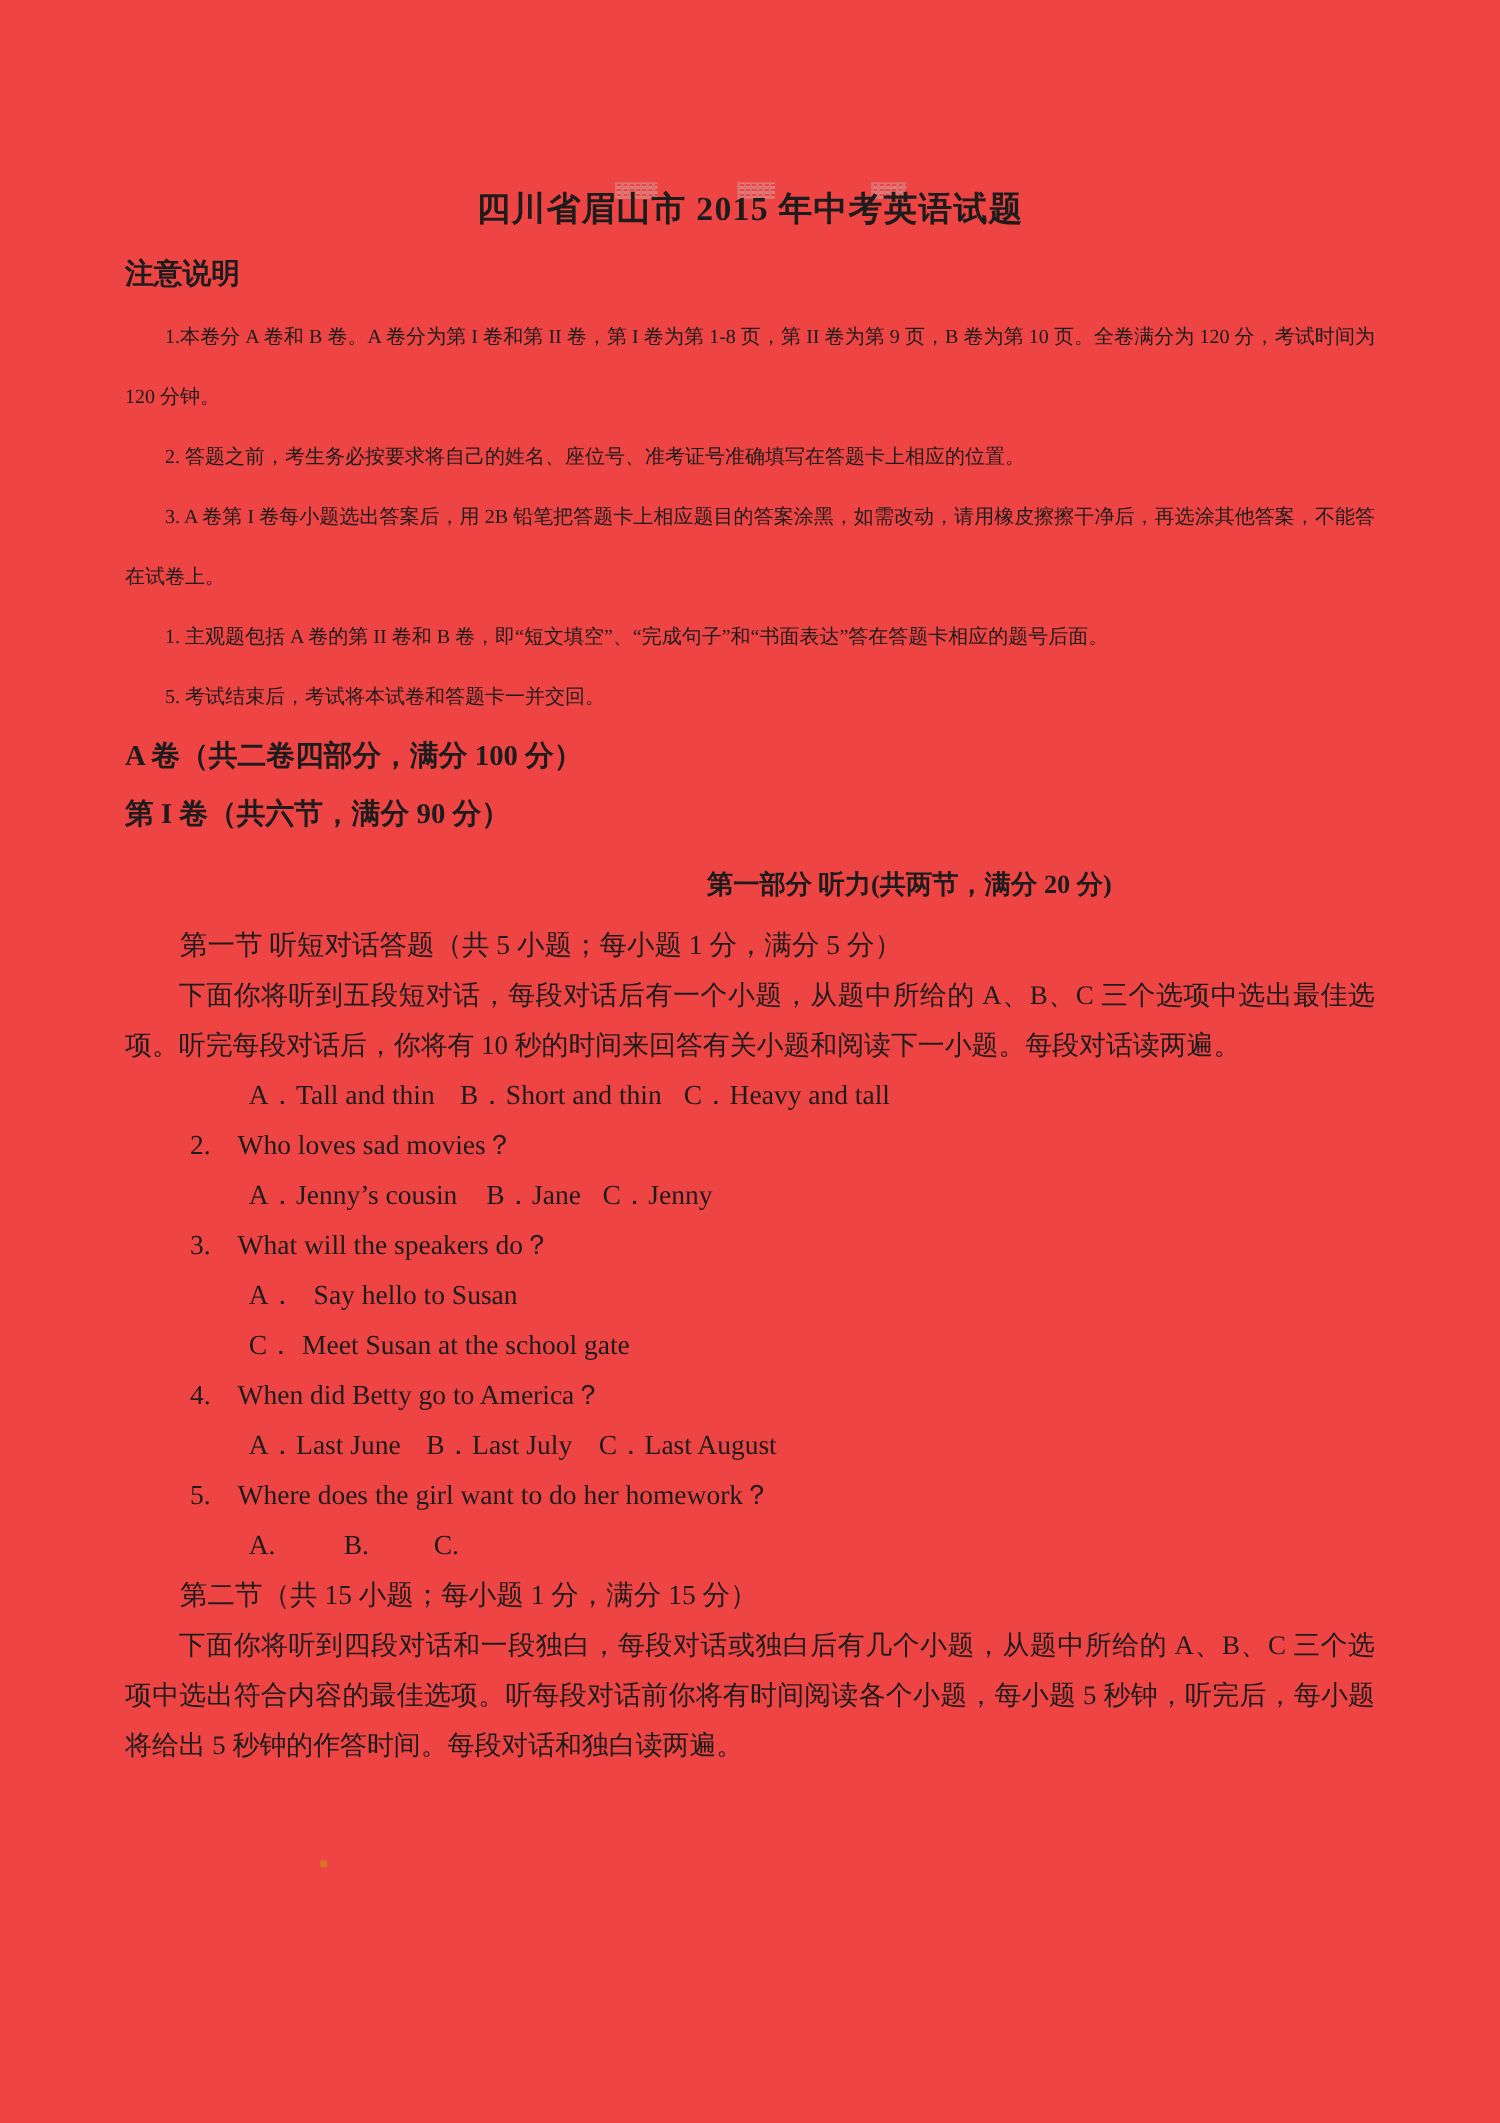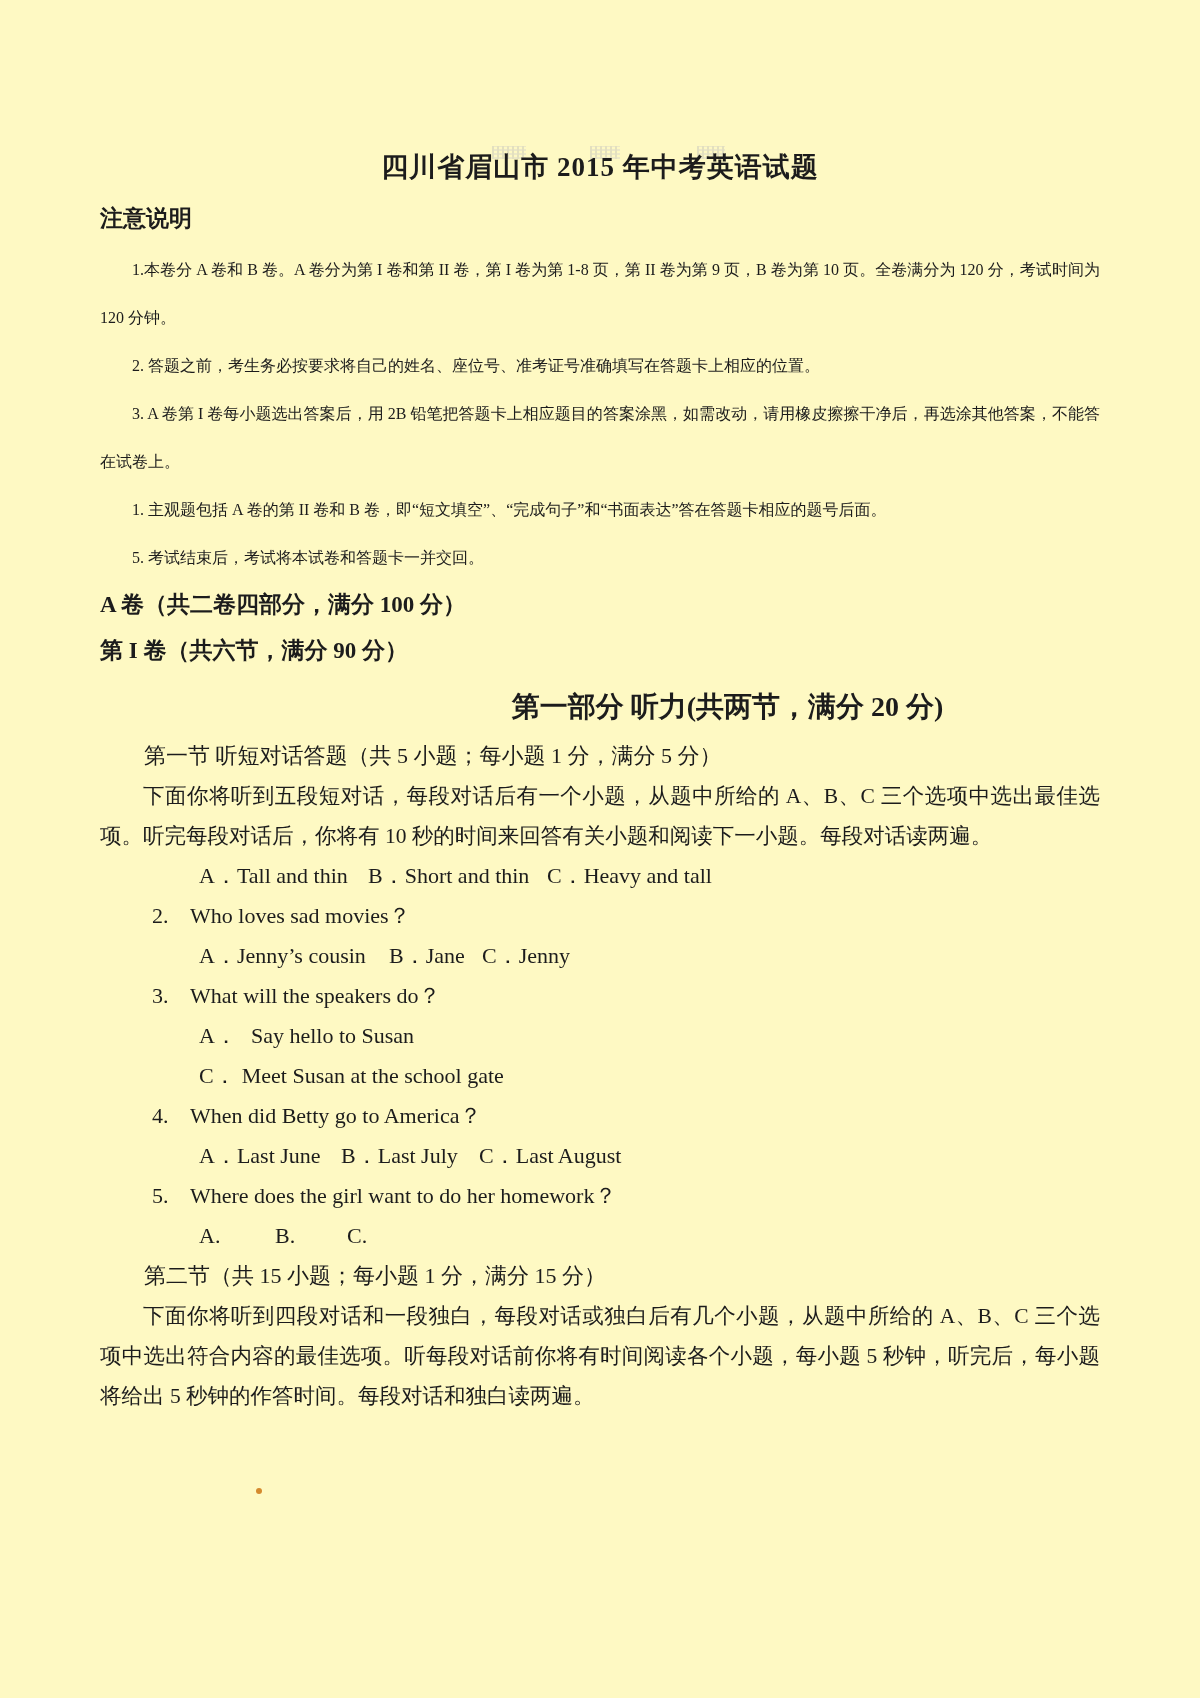--- a/index.html
+++ b/index.html
@@ -1,19 +1,19 @@
 <!DOCTYPE html>
 <html><head>
 <meta charset="utf-8">
 <style>
   html,body{margin:0;padding:0;background:#ffffff;}
   .page{
     position:relative;
     width:1200px;height:1698px;
-    background:#fef9c3;
+    background:#ef4444;
     font-family:"Liberation Serif","DejaVu Serif",serif;
     color:#1c1c1c;
     overflow:hidden;
   }
   .content{position:absolute;left:100px;top:0;width:1000px;}
 
   .doc-title{
     margin-top:150px;
     text-align:center;
     font-size:27px;font-weight:bold;
@@ -33,21 +33,21 @@
     text-align:justify;
     text-indent:2em;
   }
   .h-center{
     font-size:23px;font-weight:bold;
     line-height:46px;
   }
   .h-part1{
     margin-top:10px;
     text-align:center;
-    font-size:28px;font-weight:bold;
+    font-size:21px;font-weight:bold;
     line-height:46px;
     padding-left:255px;
   }
   .listen{font-size:22px;line-height:40px;}
   .sec-title{margin-top:6px;padding-left:2em;}
   .intro{
     text-align:justify;
     text-indent:2em;
     font-size:21.5px;
   }

